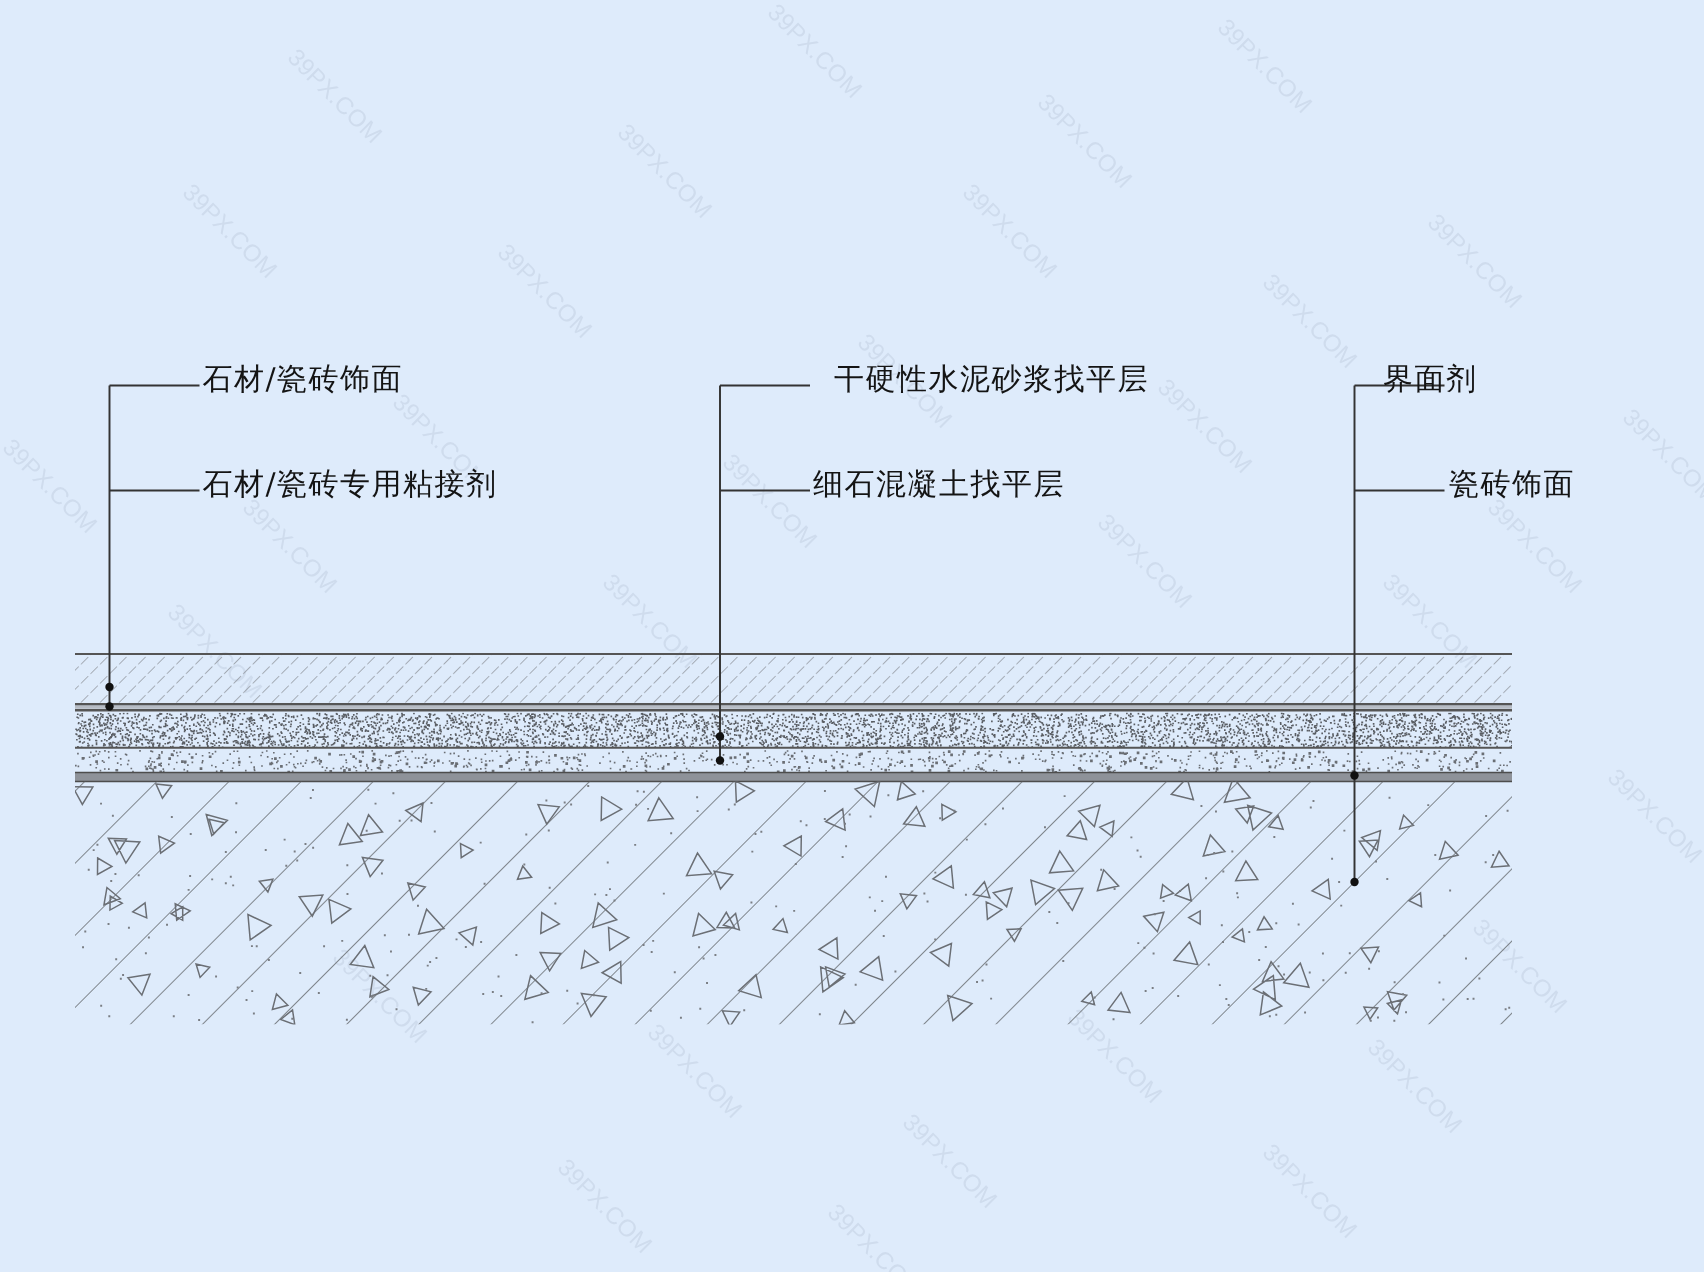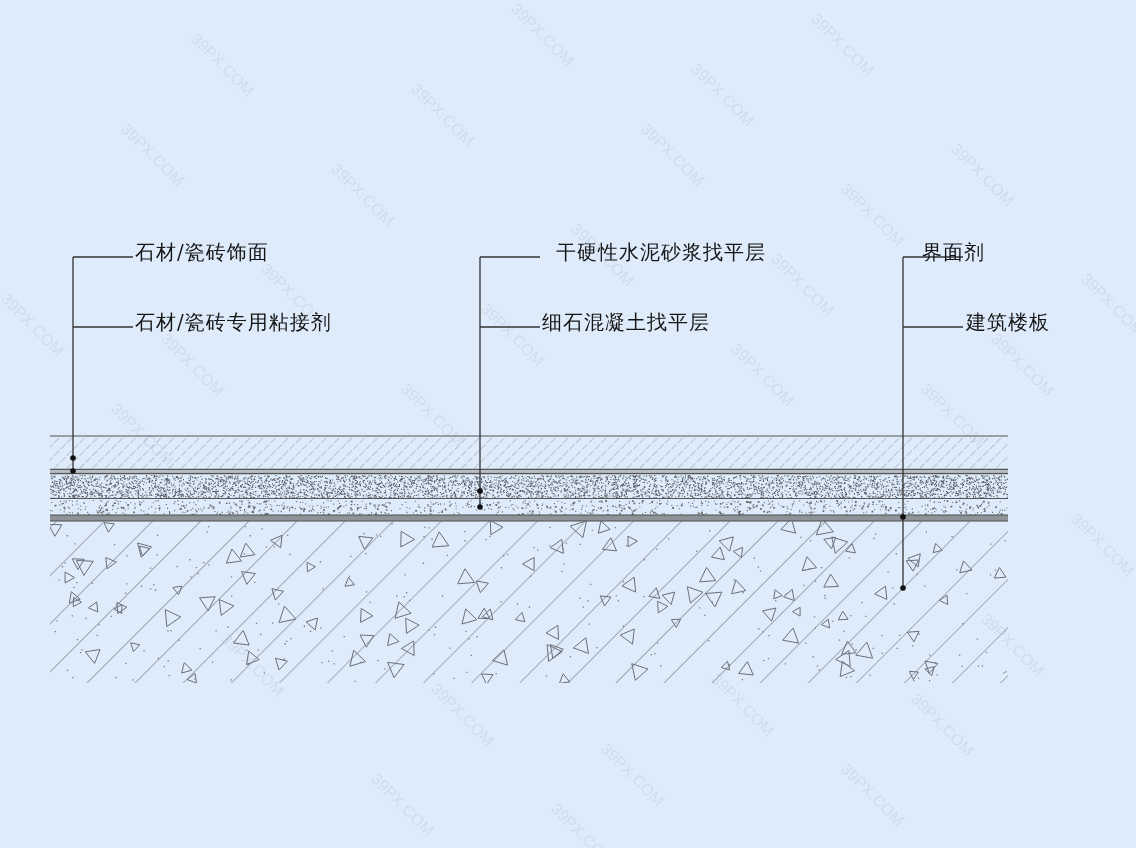--- a/index.html
+++ b/index.html
@@ -139,13 +139,13 @@
     <circle cx="903" cy="517" r="2.8" stroke="none"></circle>
     <circle cx="903" cy="588" r="2.8" stroke="none"></circle>
   </g>
 </svg>
 
 <div class="label" style="left:135px; top:242px;">石材/瓷砖饰面</div>
 <div class="label" style="left:135px; top:312px;">石材/瓷砖专用粘接剂</div>
 <div class="label" style="left:542px; top:242px;margin-left:14px;">干硬性水泥砂浆找平层</div>
 <div class="label" style="left:542px; top:312px;">细石混凝土找平层</div>
 <div class="label" style="left:922px; top:242px;">界面剂</div>
-<div class="label" style="left:966px; top:312px;">建筑楼板</div>
+<div class="label" style="left:966px; top:312px;">瓷砖饰面</div>
 
 </body></html>

